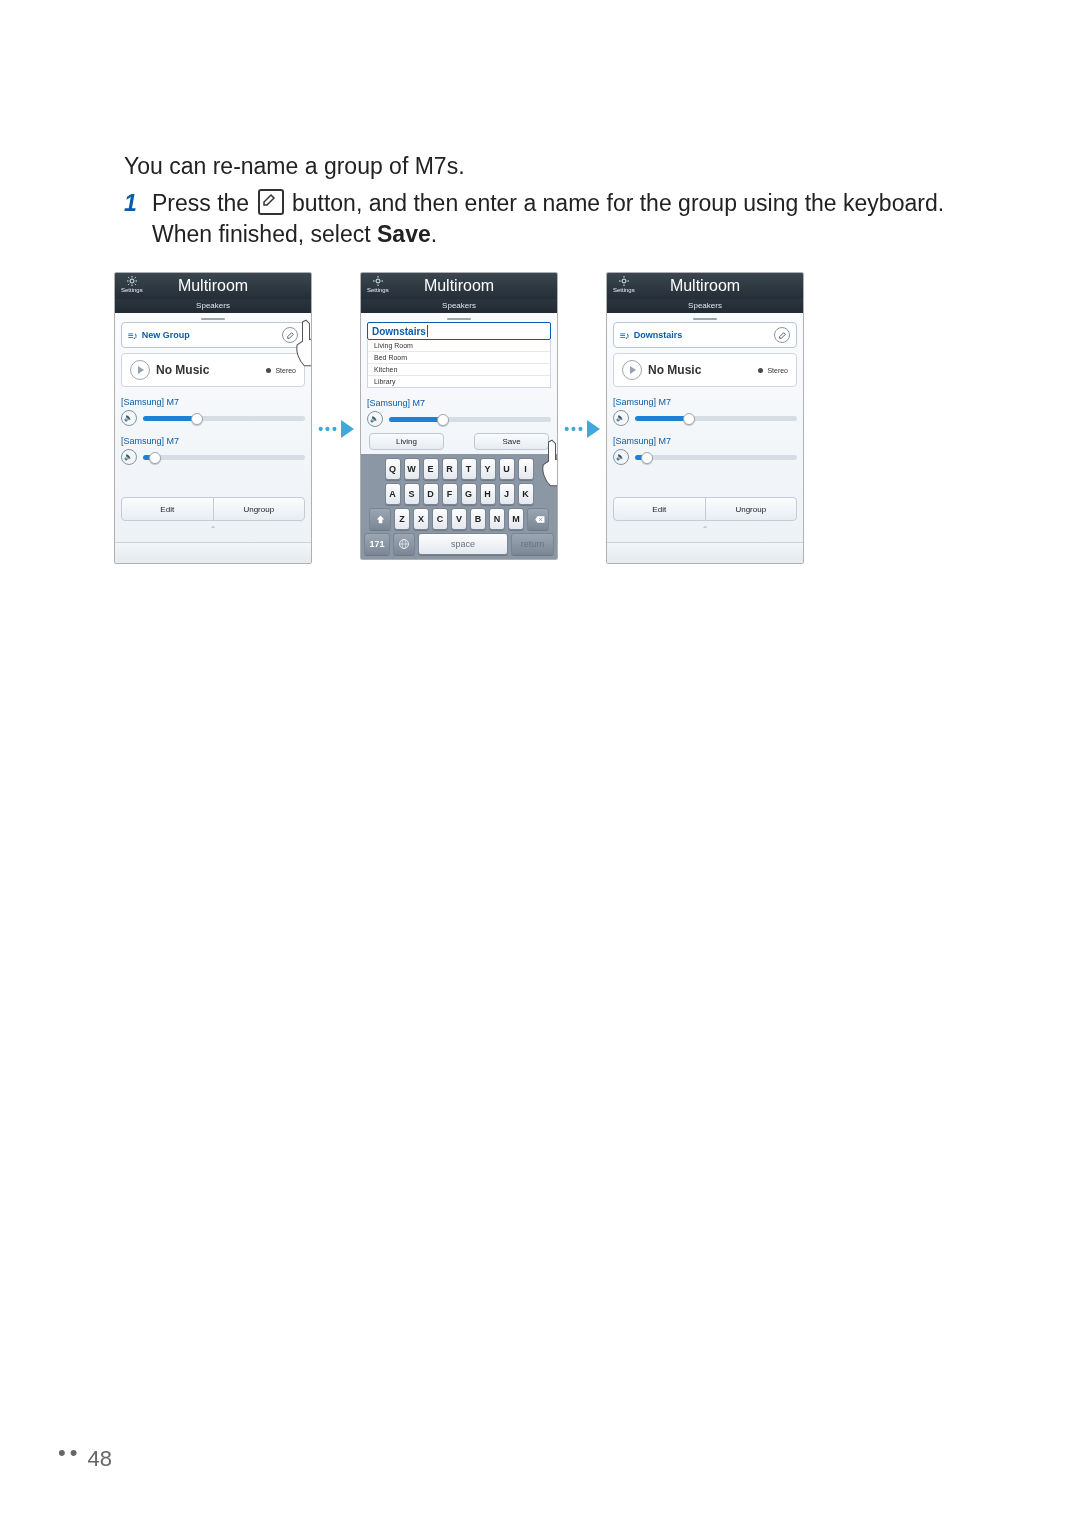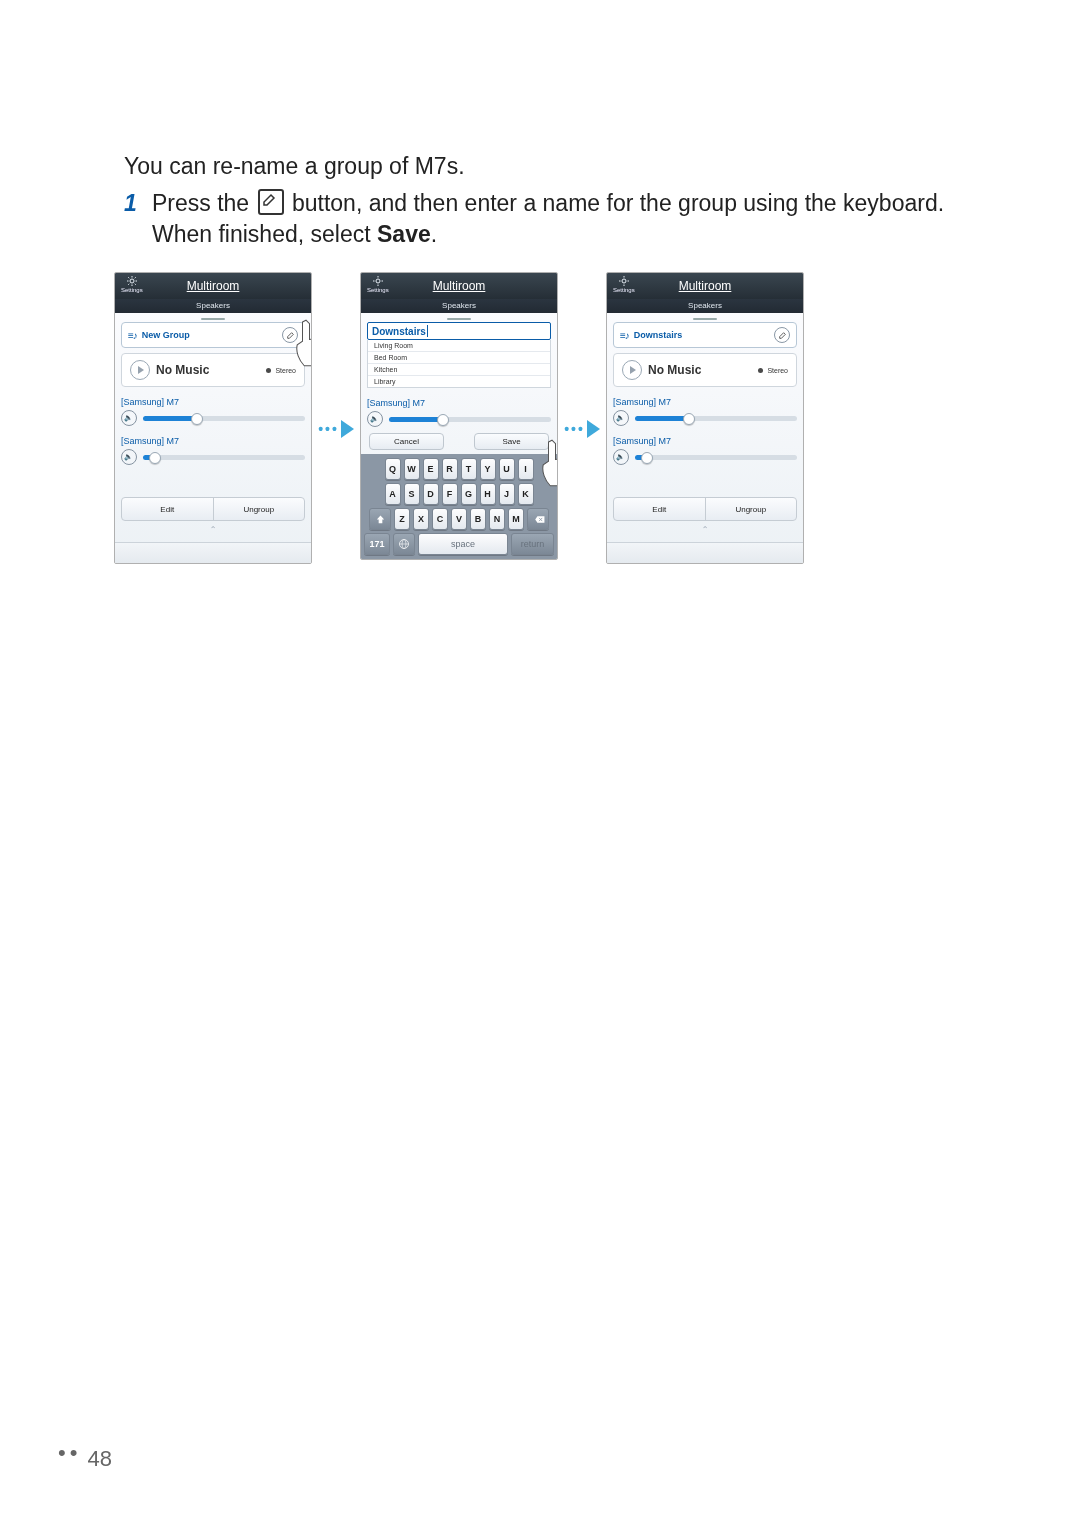--- a/index.html
+++ b/index.html
@@ -109,21 +109,21 @@
     align-items: center;
     justify-content: center;
     position: relative;
   }
   .header-settings {
     position: absolute; left: 6px; top: 2px;
     display:flex; flex-direction:column; align-items:center;
     font-size: 6px; color:#eef;
   }
   .header-settings svg { display:block; }
-  .phone-title { font-size: 12px; font-weight: normal; text-decoration: underline; }
+  .phone-title { font-size: 16px; font-weight: normal; }
   .phone-subhead {
     background: linear-gradient(#2b3540, #222a33);
     color: #dfe6ee;
     text-align: center;
     font-size: 8px;
     padding: 2px 0 3px;
   }
   .content { padding: 2px 6px; }
   .notch {
     width: 24px; height: 2px; background: #9aa; margin: 3px auto 2px; border-radius: 2px;
@@ -406,21 +406,21 @@
         <div class="sp-item">
           <div class="sp-name">[Samsung] M7</div>
           <div class="vol-row">
             <div class="mute-circ">🔈</div>
             <div class="slider" style="--fill:33%">
                 <div class="thumb"></div>
               </div>
           </div>
         </div>
         <div class="mid-btn-bar">
-          <div class="mid-btn">Cancel</div>
+          <div class="mid-btn">Living</div>
           <div class="mid-btn">Save</div>
         </div>
       </div>
       <div class="kb">
         <div class="kb-row">
           <div class="key">Q</div>
           <div class="key">W</div>
           <div class="key">E</div>
           <div class="key">R</div>
           <div class="key">T</div>

